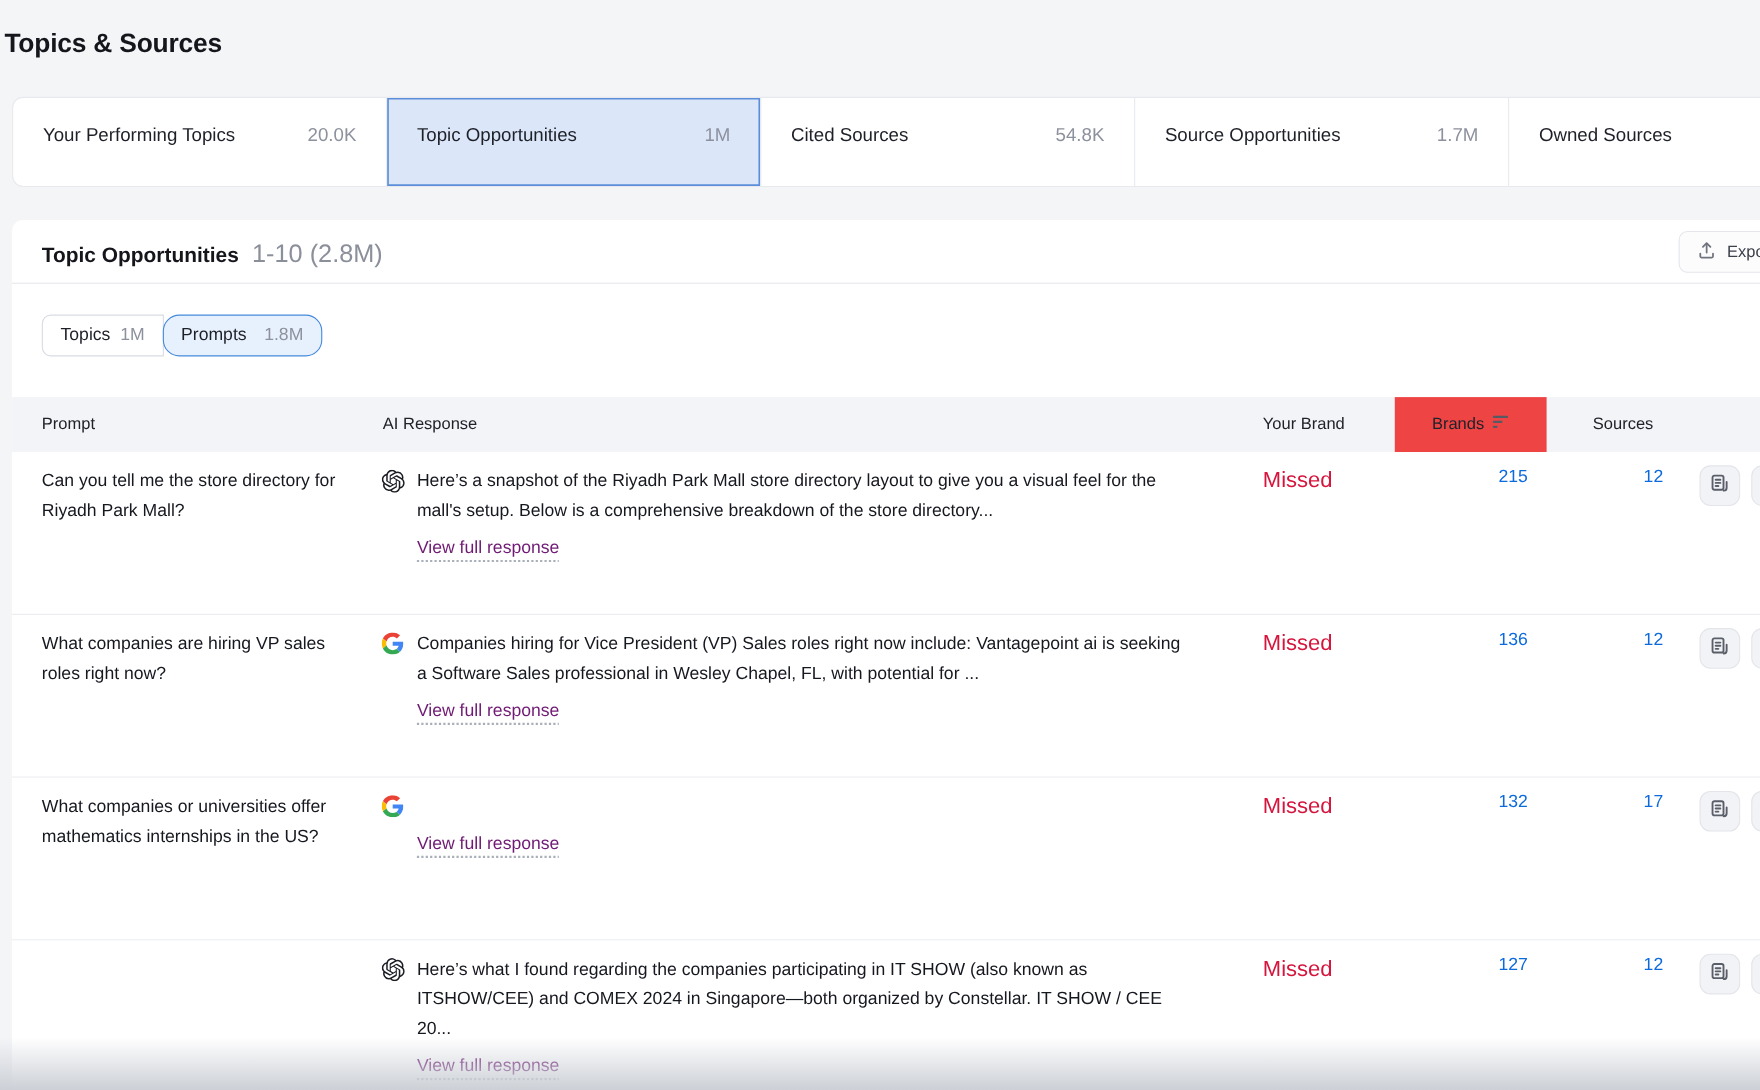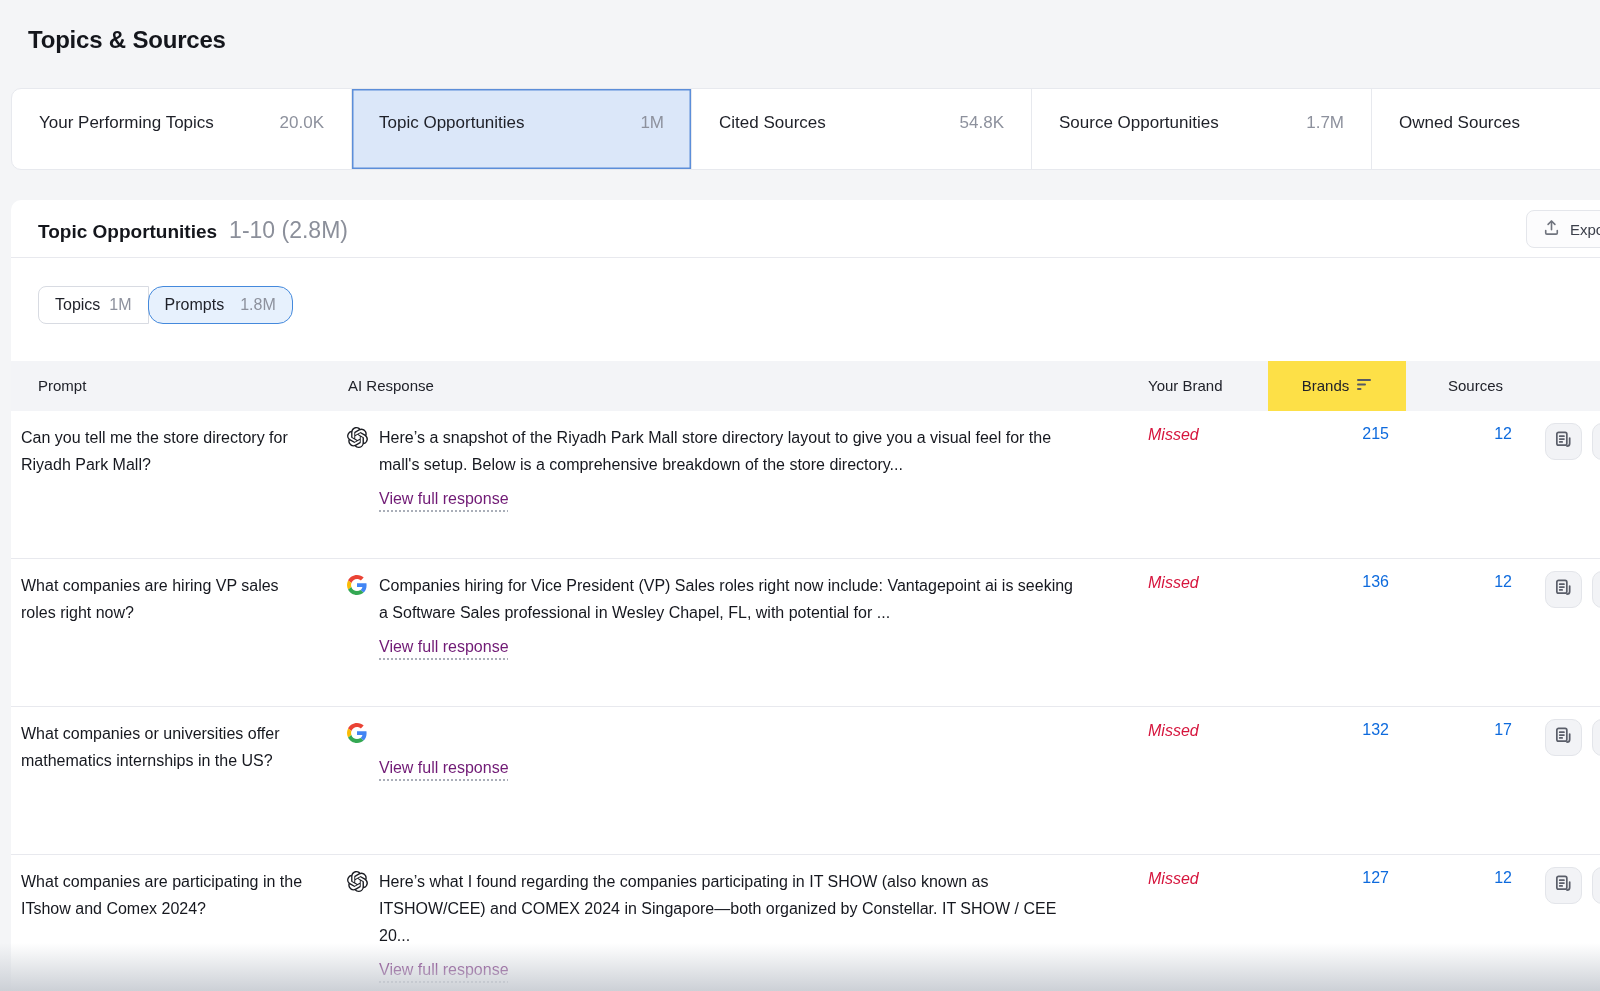--- a/index.html
+++ b/index.html
@@ -5,21 +5,21 @@
   * { margin:0; padding:0; box-sizing:border-box; }
   html,body { width:1600px; height:991px; }
   body {
     position:relative;
     overflow:hidden;
     background:#f4f5f7;
     font-family:"Liberation Sans","DejaVu Sans",sans-serif;
     color:#17191f;
   }
   
-  .page-title { position:absolute; left:28px; top:26px; font-size:24px; font-weight:700; letter-spacing:-0.2px; color:#14161c; }
+  .page-title { position:absolute; left:4px; top:26px; font-size:24px; font-weight:700; letter-spacing:-0.2px; color:#14161c; }
 
   
   .tabbar {
     position:absolute; left:11px; top:88px; height:82px; width:1700px;
     background:#fff; border:1px solid #e7e9ee; border-radius:10px 0 0 10px;
     display:flex; overflow:hidden;
   }
   .tab {
     width:340px; flex:0 0 340px; padding:24px 27px 0 27px;
     display:flex; justify-content:space-between; align-items:flex-start;
@@ -56,33 +56,33 @@
   .toggle-btn .toggle-count { color:#8d919d; }
   .toggle-btn .toggle-label { color:#1e2028; }
   .toggle-btn.selected { background:#e7f1fd; border:1px solid #4489dc; border-radius:15px; margin-left:-1px;gap:16px; }
 
   
   .thead { position:absolute; left:0; top:161px; width:100%; height:50px; background:#f3f4f7; font-size:15px; color:#20222a; }
   .th { position:absolute; top:0; height:50px; line-height:50px; }
   .th-prompt { left:27px; }
   .th-response { left:337px; }
   .th-yourbrand { left:1137px; }
-  .th-brands-cell { left:1257px; width:138px; background:#fde047; display:flex; align-items:center; justify-content:center; gap:8px; cursor:pointer; }
+  .th-brands-cell { left:1257px; width:138px; background:#ef4444; display:flex; align-items:center; justify-content:center; gap:8px; cursor:pointer; }
   .th-sources { left:1437px; cursor:pointer; }
 
   .rows { position:absolute; left:0; top:211px; width:100%; }
   .row { position:relative; height:148px; border-bottom:1px solid #e8e9ee; background:#fff; }
-  .cell-prompt { position:absolute; left:10px; top:13px; width:292px; font-size:16px; line-height:27px; color:#16181f; }
+  .cell-prompt { position:absolute; left:27px; top:13px; width:292px; font-size:16px; line-height:27px; color:#16181f; }
   .engine-ico { position:absolute; left:336px; top:16px; width:21px; height:21px; }
   .cell-resp { position:absolute; left:368px; top:13px; width:706px; font-size:16px; line-height:27px; color:#16181f; }
   .view-link {
     display:inline-block; margin-top:7px; font-size:16px; color:#701a75; cursor:pointer;
     text-decoration:underline dotted #a9aeb8; text-underline-offset:6px; text-decoration-thickness:1.5px;
   }
-  .cell-missed { position:absolute; left:1137px; top:15px; font-size:16px; font-weight:500; color:#d6153d;font-style:italic; }
+  .cell-missed { position:absolute; left:1137px; top:15px; font-size:20px; font-weight:500; color:#d6153d; }
   .cell-brands { position:absolute; left:1257px; top:14px; width:121px; text-align:right; font-size:16px; color:#0d6add; cursor:pointer; }
   .cell-sources { position:absolute; left:1394px; top:14px; width:107px; text-align:right; font-size:16px; color:#0d6add; cursor:pointer; }
   .row-btn {
     position:absolute; top:12px; width:37px; height:37px; border-radius:10px;
     background:#f2f3f6; border:1px solid #e3e5ea; display:flex; align-items:center; justify-content:center; cursor:pointer;
   }
   .row-btn.b1 { left:1534px; }
   .row-btn.b2 { left:1581px; }
 
   
@@ -261,21 +261,20 @@
               <line x1="6" y1="6.5" x2="10.5" y2="6.5"></line>
               <line x1="6" y1="9.5" x2="10.5" y2="9.5"></line>
               <line x1="6" y1="12.5" x2="8.6" y2="12.5"></line>
               <path d="M16.5 8.5 v5.6 a2.8 2.8 0 0 1 -2.8 2.8"></path>
             </svg>
           </span>
         </div>
         <div class="row-btn b2"></div>
       </div>
       <div class="row">
-        <div class="cell-prompt">What companies are participating in the ITshow and Comex 2024?</div>
 
         <span class="engine-ico">
           <svg width="21" height="21" viewBox="0 0 24 24" fill="#1b1d23">
             <path d="M22.2819 9.8211a5.9847 5.9847 0 0 0-.5157-4.9108 6.0462 6.0462 0 0 0-6.5098-2.9A6.0651 6.0651 0 0 0 4.9807 4.1818a5.9847 5.9847 0 0 0-3.9977 2.9 6.0462 6.0462 0 0 0 .7427 7.0966 5.98 5.98 0 0 0 .511 4.9107 6.051 6.051 0 0 0 6.5146 2.9001A5.9847 5.9847 0 0 0 13.2599 24a6.0557 6.0557 0 0 0 5.7718-4.2058 5.9894 5.9894 0 0 0 3.9977-2.9001 6.0557 6.0557 0 0 0-.7475-7.073zm-9.022 12.6081a4.4755 4.4755 0 0 1-2.8764-1.0408l.1419-.0804 4.7783-2.7582a.7948.7948 0 0 0 .3927-.6813v-6.7369l2.02 1.1686a.071.071 0 0 1 .038.052v5.5826a4.504 4.504 0 0 1-4.4945 4.4944zm-9.6607-4.1254a4.4708 4.4708 0 0 1-.5346-3.0137l.142.0852 4.783 2.7582a.7712.7712 0 0 0 .7806 0l5.8428-3.3685v2.3324a.0804.0804 0 0 1-.0332.0615L9.74 19.9502a4.4992 4.4992 0 0 1-6.1408-1.6464zM2.3408 7.8956a4.485 4.485 0 0 1 2.3655-1.9728V11.6a.7664.7664 0 0 0 .3879.6765l5.8144 3.3543-2.0201 1.1685a.0757.0757 0 0 1-.071 0l-4.8303-2.7865A4.504 4.504 0 0 1 2.3408 7.8956zm16.5963 3.8558L13.1038 8.364l2.0154-1.1638a.0757.0757 0 0 1 .071 0l4.8303 2.7913a4.4944 4.4944 0 0 1-.6765 8.1042v-5.6772a.79.79 0 0 0-.407-.667zm2.0107-3.0231l-.142-.0852-4.7735-2.7818a.7759.7759 0 0 0-.7854 0L9.409 9.2297V6.8974a.0662.0662 0 0 1 .0284-.0615l4.8303-2.7866a4.4992 4.4992 0 0 1 6.6802 4.66zM8.3065 12.863l-2.02-1.1638a.0804.0804 0 0 1-.038-.0567V6.0742a4.4992 4.4992 0 0 1 7.3757-3.4537l-.142.0805L8.704 5.459a.7948.7948 0 0 0-.3927.6813zm1.0976-2.3654l2.602-1.4998 2.6069 1.4998v2.9994l-2.5974 1.4997-2.6067-1.4997z"></path>
           </svg>
         </span>
 
         <div class="cell-resp">
           <span>Here’s what I found regarding the companies participating in IT SHOW (also known as ITSHOW/CEE) and COMEX 2024 in Singapore—both organized by Constellar. IT SHOW / CEE 20...</span><br>
           <span class="view-link">View full response</span>

